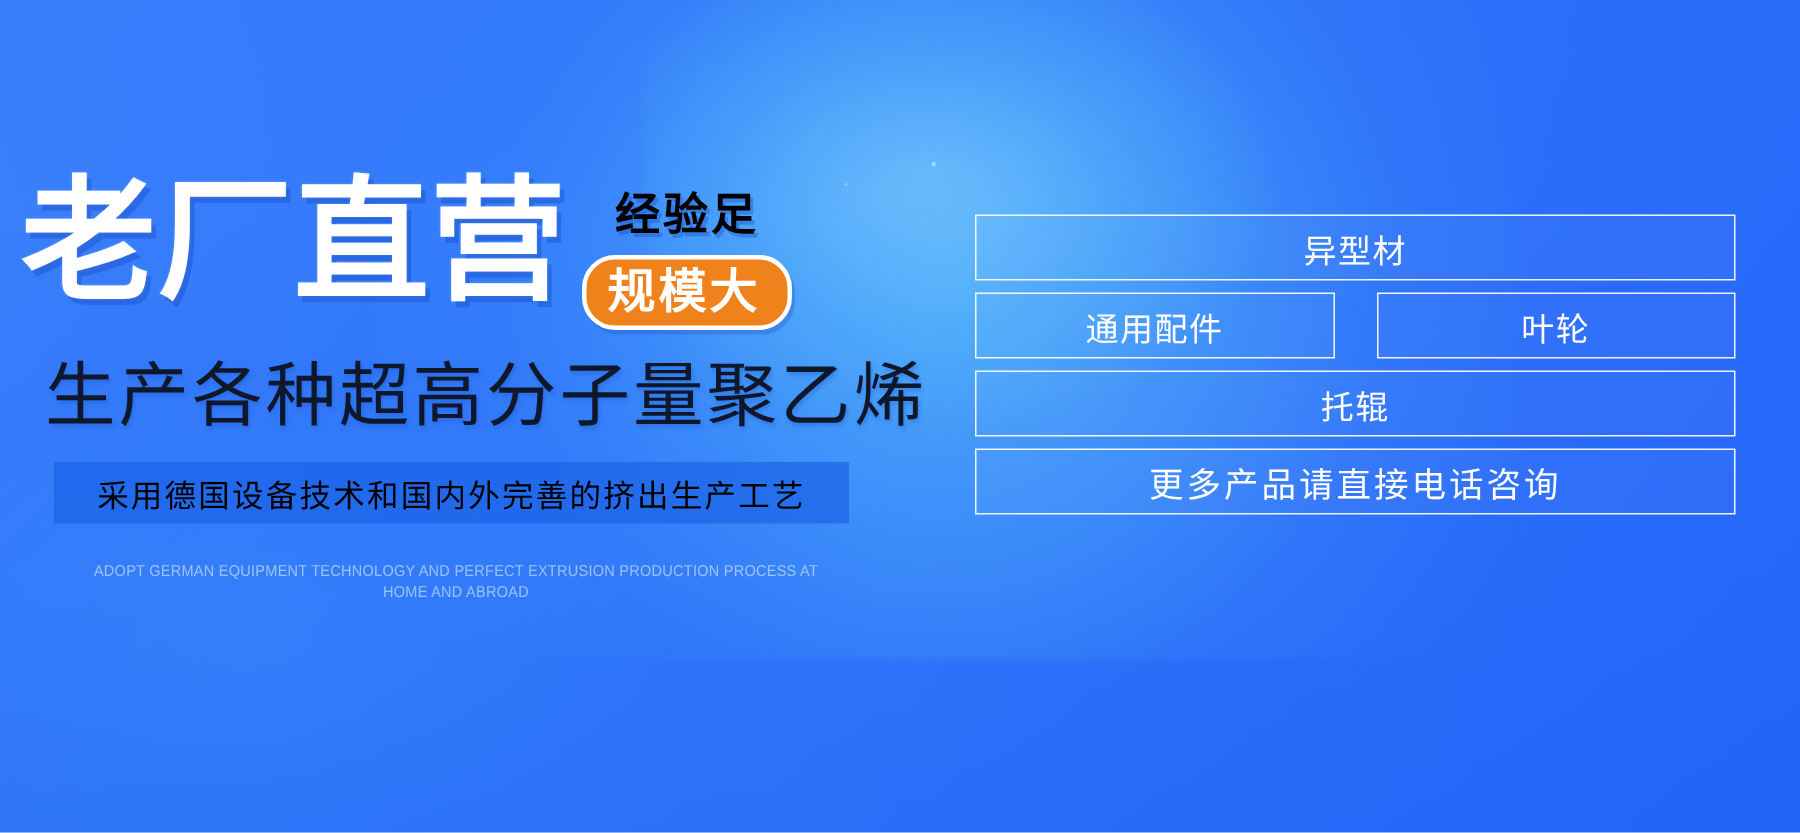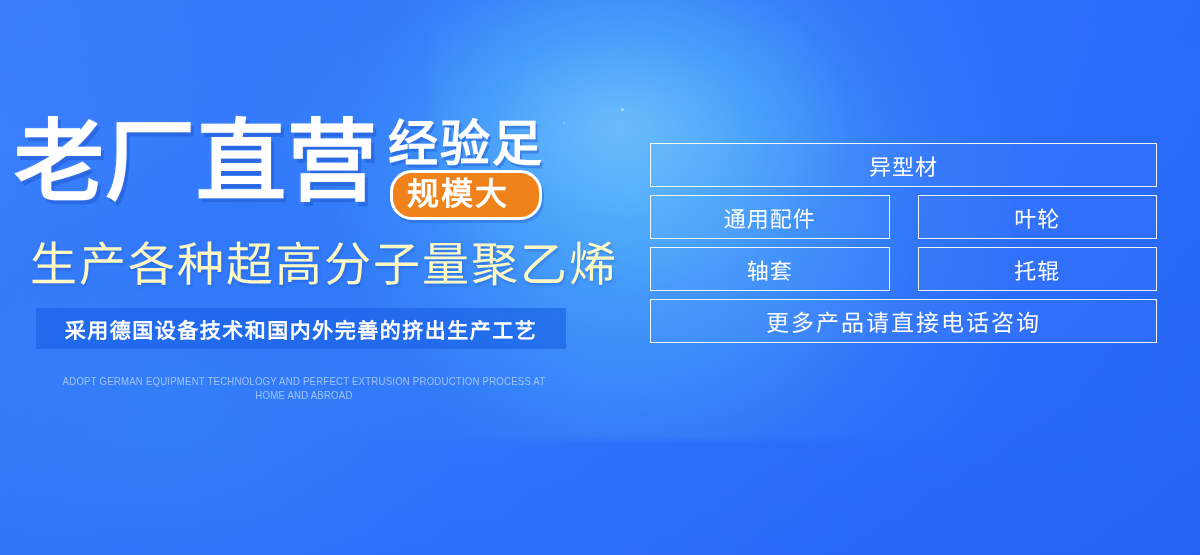--- a/index.html
+++ b/index.html
@@ -108,74 +108,74 @@
   .headline-side {
     margin-left: 10px;
     padding-top: 10px;
     display: flex;
     flex-direction: column;
     align-items: center;
   }
   .side-top {
     font-family: "DejaVu Sans", "Liberation Sans", sans-serif;
     font-weight: 700;
-    font-size: 50px;
+    font-size: 30px;
     line-height: 44px;
     letter-spacing: 2px;
-    color: #ffffff;
+    color: #000000;
     text-shadow: 2px 3px 0 rgba(26,80,200,0.40);
     white-space: nowrap;
   }
   .side-badge {
     margin-top: 4px;
     background: #f0821c;
     border: 3px solid #ffffff;
     border-radius: 22px;
-    padding: 2px 30px 4px 14px;
+    padding: 2px 18px 4px 14px;
     font-family: "DejaVu Sans", "Liberation Sans", sans-serif;
     font-weight: 700;
     font-size: 32px;
     line-height: 38px;
     letter-spacing: 2px;
     color: #ffffff;
     white-space: nowrap;
     box-shadow: 2px 3px 0 rgba(26,80,200,0.30);
   }
 
   .subhead {
     position: absolute;
     left: 30px;
     top: 236px;
     font-family: "DejaVu Sans", "Liberation Sans", sans-serif;
     font-weight: 500;
     font-size: 47px;
     line-height: 58px;
     letter-spacing: 2px;
-    color: #fef9c3;
+    color: #0f172a;
     white-space: nowrap;
     text-shadow: 1px 2px 3px rgba(24,76,196,0.35);
   }
 
   .tagband {
     position: absolute;
     left: 36px;
     top: 308px;
     width: 530px;
     height: 41px;
     background: rgba(22,96,228,0.62);
     display: flex;
     align-items: center;
     justify-content: center;
   }
   .tagband-text {
     font-family: "DejaVu Sans", "Liberation Sans", sans-serif;
-    font-weight: 700;
+    font-weight: 400;
     font-size: 21px;
     letter-spacing: 1.5px;
-    color: #ffffff;
+    color: #000000;
     white-space: nowrap;
   }
 
   .enline {
     position: absolute;
     left: 36px;
     top: 374px;
     width: 536px;
     text-align: center;
     font-family: "Liberation Sans", "DejaVu Sans", sans-serif;
@@ -272,23 +272,20 @@
       <div class="cell">
         <span class="cell-text">通用配件</span>
       </div>
       <div class="cell">
         <span class="cell-text">叶轮</span>
       </div>
     </div>
 
     <div class="grid-row">
       <div class="cell">
-        <span class="cell-text">轴套</span>
-      </div>
-      <div class="cell">
         <span class="cell-text">托辊</span>
       </div>
     </div>
 
     <div class="grid-row">
       <div class="cell cell-wide">
         <span class="cell-text">更多产品请直接电话咨询</span>
       </div>
     </div>
 

